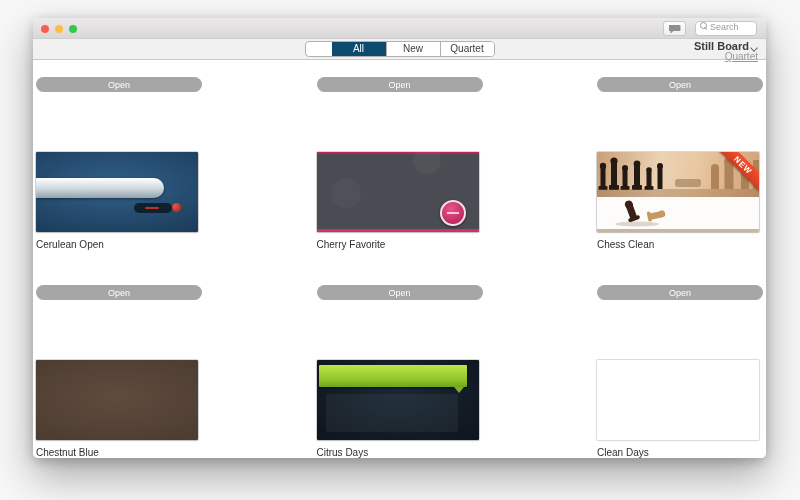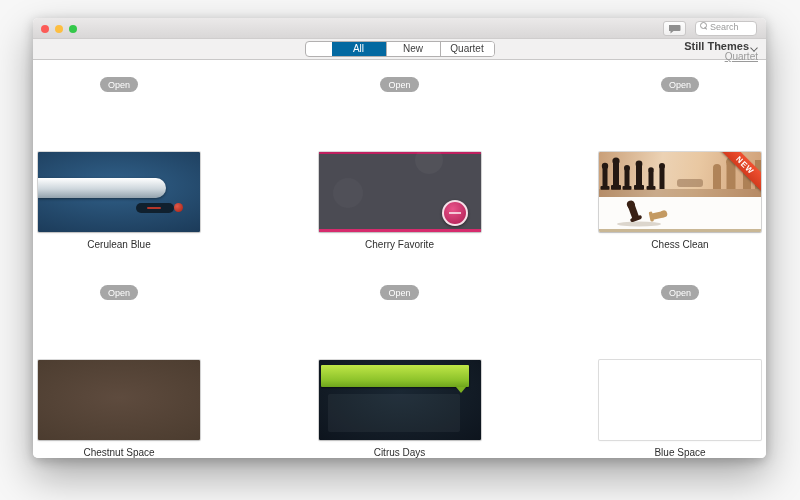--- a/index.html
+++ b/index.html
@@ -54,31 +54,31 @@
   .segmented {
     position:absolute; left:50%; top:2px; transform:translateX(-50%);
     display:inline-flex; border:1px solid #b2b0b0; border-radius:4px; overflow:hidden;
     background:#fff; height:16px;
   }
   .seg {
     border:none; background:#fff; color:#3d3d3d; font-size:10px; line-height:14px;
     width:54px; font-family:inherit; border-left:1px solid #b2b0b0;
   }
   .seg:first-child { border-left:none; }
-  .seg.selected { background:#0369a1; color:#fff;margin-left:26px; }
+  .seg.selected { background:#0c4a6e; color:#fff;margin-left:26px; }
   .collection { position:absolute; right:8px; top:1px; text-align:right; line-height:10px; }
   .collection .name { font-size:11px; font-weight:600; color:#3c3c3c; }
   .chev { display:inline-block; margin-left:2px; width:7px; height:7px; position:relative; top:1px; }
   .chev::before { content:""; position:absolute; left:0; top:1px; width:5px; height:5px;
     border-right:1.4px solid #5c5c5c; border-bottom:1.4px solid #5c5c5c; transform:rotate(45deg) scale(0.9); }
   .collection .variant { font-size:10px; color:#9a9a9a; margin-right:0; margin-top:1px;text-decoration:underline; }
   
   .content { height:398px; background:#fff; overflow:hidden; }
   .grid-row { display:flex; justify-content:space-between; padding:0 3px; height:208px; }
-  .cell { width:166px; display:flex; flex-direction:column; align-items:center; }
+  .cell { width:166px; display:flex; flex-direction:column; }
   .open-btn {
     margin-top:17px; height:15px; line-height:14px; padding:0 8px;
     border:none; border-radius:8px; background:#a6a6a6; color:#fff;
     font-size:9px; font-family:inherit;
   }
   .thumb {
     margin-top:60px; width:162px; height:80px; position:relative; overflow:hidden;
     box-shadow:0 0 0 1px rgba(0,0,0,0.14), 0 1px 2px rgba(0,0,0,0.15);
     border-radius:1px;
   }
@@ -156,38 +156,38 @@
   </div>
 
   <div class="toolbar">
     <div class="segmented">
       <button class="seg selected">All</button>
       <button class="seg">New</button>
       <button class="seg">Quartet</button>
     </div>
     <div class="collection">
       <div>
-        <span class="name">Still Themes</span><span class="chev"></span>
+        <span class="name">Still Board</span><span class="chev"></span>
       </div>
       <div class="variant">Quartet</div>
     </div>
   </div>
 
   <div class="content">
 
     <div class="grid-row">
 
       <div class="cell">
         <button class="open-btn">Open</button>
         <div class="thumb t-cerulean">
           <div class="cer-bar"></div>
           <div class="cer-pill"></div>
           <div class="cer-dot"></div>
         </div>
-        <div class="theme-label">Cerulean Blue</div>
+        <div class="theme-label">Cerulean Open</div>
       </div>
 
       <div class="cell">
         <button class="open-btn">Open</button>
         <div class="thumb t-cherry">
           <div class="cherry-spot1"></div>
           <div class="cherry-spot2"></div>
           <div class="cherry-circle"></div>
         </div>
         <div class="theme-label">Cherry Favorite</div>
@@ -251,35 +251,35 @@
         <div class="theme-label">Chess Clean</div>
       </div>
 
     </div>
 
     <div class="grid-row">
 
       <div class="cell">
         <button class="open-btn">Open</button>
         <div class="thumb t-chestnut"></div>
-        <div class="theme-label">Chestnut Space</div>
+        <div class="theme-label">Chestnut Blue</div>
       </div>
 
       <div class="cell">
         <button class="open-btn">Open</button>
         <div class="thumb t-citrus">
           <div class="cit-bar"></div>
           <div class="cit-notch"></div>
           <div class="cit-panel"></div>
         </div>
         <div class="theme-label">Citrus Days</div>
       </div>
 
       <div class="cell">
         <button class="open-btn">Open</button>
         <div class="thumb t-clean"></div>
-        <div class="theme-label">Blue Space</div>
+        <div class="theme-label">Clean Days</div>
       </div>
 
     </div>
 
   </div>
 </div>
 
 </body></html>

